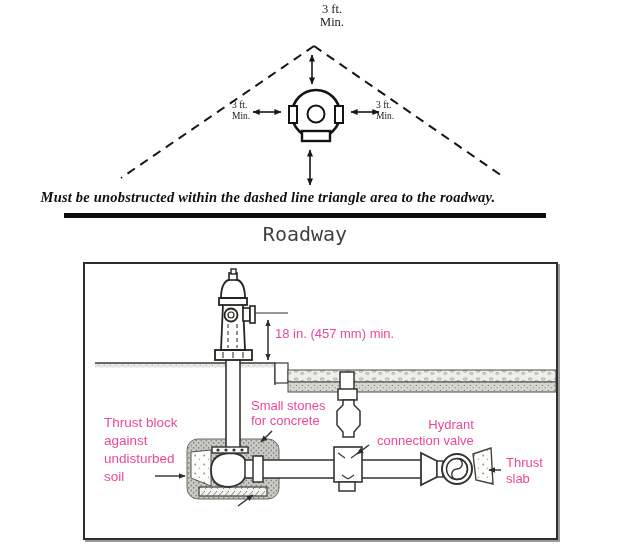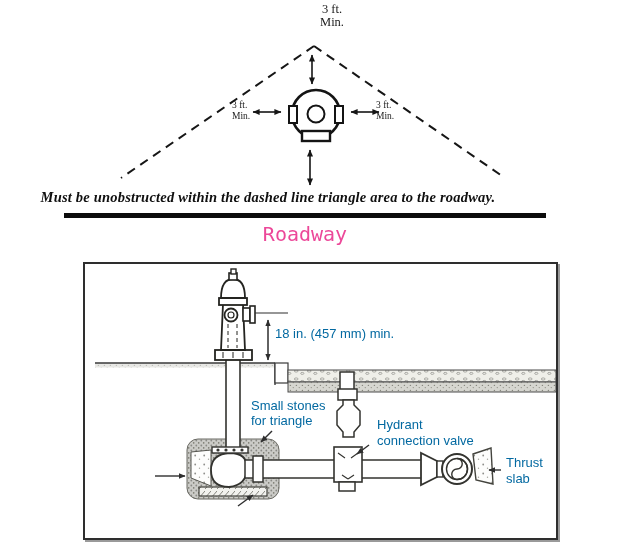--- a/index.html
+++ b/index.html
@@ -5,25 +5,25 @@
   html,body{margin:0;padding:0;background:#fff;}
   .page{position:relative;width:628px;height:554px;background:#fff;overflow:hidden;
         font-family:"Liberation Sans",sans-serif;}
   .abs{position:absolute;}
   .toplbl{font-family:"Liberation Serif",serif;font-size:12.5px;line-height:13px;
           text-align:center;color:#1a1a1a;}
   .sidelbl{font-family:"Liberation Serif",serif;font-size:9.5px;line-height:10.5px;color:#1a1a1a;}
   .caption{font-family:"Liberation Serif",serif;font-style:italic;font-weight:bold;
            font-size:14.5px;color:#0f0f0f;text-align:center;letter-spacing:.2px;}
   .rule{background:#0c0c0c;}
-  .roadway{font-family:"DejaVu Sans Mono",monospace;font-size:20px;color:#ec4899;text-align:center;}
+  .roadway{font-family:"DejaVu Sans Mono",monospace;font-size:20px;color:#404040;text-align:center;}
   .box{position:absolute;left:83px;top:262px;width:471px;height:274px;
        border:2px solid #2e2e2e;box-shadow:2px 2px 0 #9a9a9a;background:#fff;}
   .box svg{position:absolute;left:0;top:0;}
-  .dlabel{position:absolute;font-size:13px;line-height:15px;color:#0369a1;}
+  .dlabel{position:absolute;font-size:13px;line-height:15px;color:#ec4899;}
   .dlabel div{white-space:nowrap;}
   svg{display:block;}
 </style>
 </head>
 <body>
 
 <div class="page">
 
   <svg class="abs" style="left:0;top:0" width="628" height="260" viewBox="0 0 628 260">
     <defs>
@@ -198,25 +198,31 @@
         <line x1="153" y1="242" x2="168" y2="231" marker-end="url(#ah)"></line>
         <line x1="284" y1="181" x2="272" y2="190" marker-end="url(#ah)"></line>
         <line x1="416" y1="206" x2="404" y2="206" marker-end="url(#ah)"></line>
       </g>
     </svg>
 
     <div class="dlabel" style="left:190px;top:62px;">18 in. (457 mm) min.</div>
 
     <div class="dlabel" style="left:166px;top:134px;">
       <div>Small stones</div>
-      <div>for triangle</div>
-    </div>
-
-
-    <div class="dlabel" style="left:292px;top:153px;line-height:16px;">
+      <div>for concrete</div>
+    </div>
+
+    <div class="dlabel" style="left:19px;top:150px;line-height:18px;font-size:13.5px;">
+      <div>Thrust block</div>
+      <div>against</div>
+      <div>undisturbed</div>
+      <div>soil</div>
+    </div>
+
+    <div class="dlabel" style="left:292px;top:153px;line-height:16px;text-align:right;">
       <div>Hydrant</div>
       <div>connection valve</div>
     </div>
 
     <div class="dlabel" style="left:421px;top:191px;line-height:16px;">
       <div>Thrust</div>
       <div>slab</div>
     </div>
 
     <div class="dlabel" style="left:62px;top:233px;width:112px;text-align:center;line-height:16px;">

